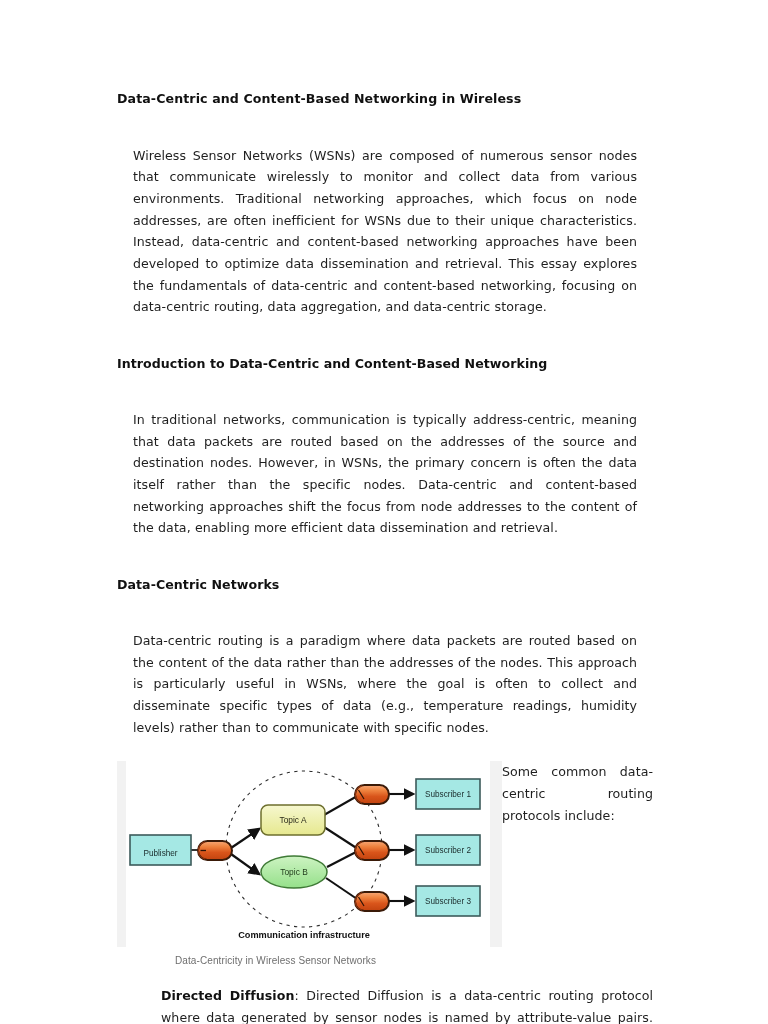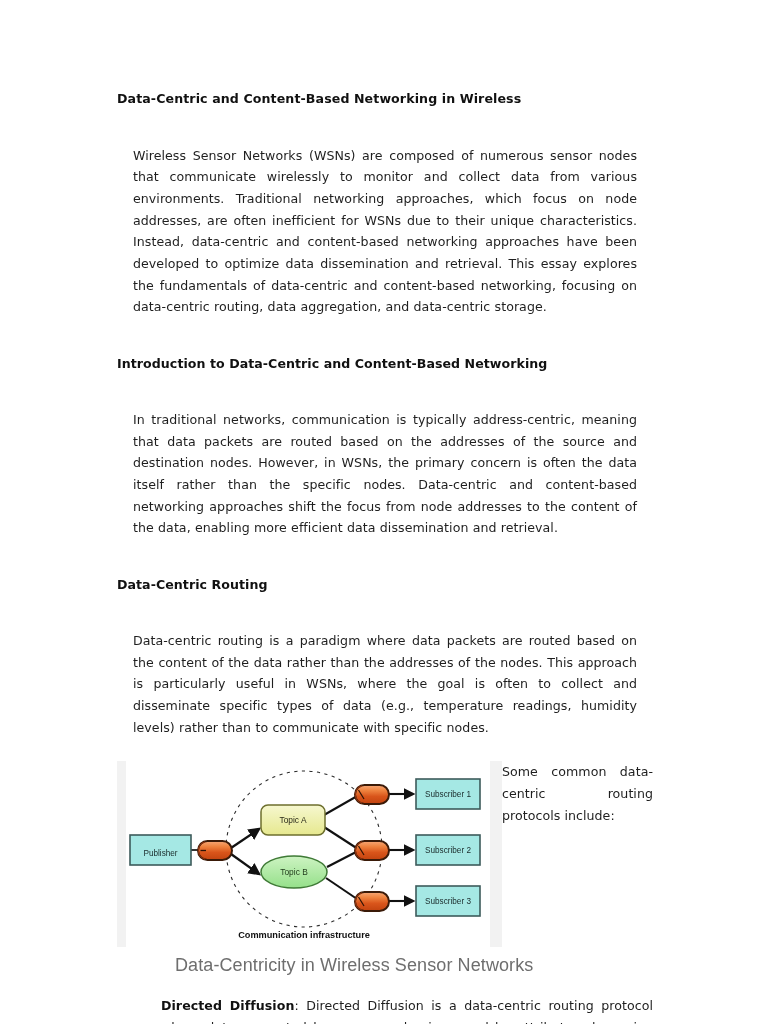--- a/index.html
+++ b/index.html
@@ -97,21 +97,21 @@
     right: 0; top: 0;
     width: 12px; height: 186px;
     background: #f2f2f2;
   }
   .diagram-svg {
     position: absolute;
     left: 0; top: 0;
   }
   .fig-caption {
     font-family: "Liberation Sans", sans-serif;
-    font-size: 18px;
+    font-size: 10px;
     color: #6e6e6e;
     margin: 8px 0 0 58px;
     letter-spacing: 0.1px;
     white-space: nowrap;
   }
   .after-figure {
     font-size: 12.6px;
     line-height: 1.72;
     color: #1f1f1f;
     text-align: justify;
@@ -149,21 +149,21 @@
     <div class="gap-head-before"></div>
 
     <h2 class="section-heading">Introduction to Data-Centric and Content-Based Networking</h2>
 
     <div class="gap-head-after"></div>
 
     <p class="body-text">In traditional networks, communication is typically address-centric, meaning that data packets are routed based on the addresses of the source and destination nodes. However, in WSNs, the primary concern is often the data itself rather than the specific nodes. Data-centric and content-based networking approaches shift the focus from node addresses to the content of the data, enabling more efficient data dissemination and retrieval.</p>
 
     <div class="gap-head-before"></div>
 
-    <h2 class="section-heading">Data-Centric Routing</h2>
+    <h2 class="section-heading">Data-Centric Networks</h2>
 
     <div class="gap-head-after"></div>
 
     <p class="body-text">Data-centric routing is a paradigm where data packets are routed based on the content of the data rather than the addresses of the nodes. This approach is particularly useful in WSNs, where the goal is often to collect and disseminate specific types of data (e.g., temperature readings, humidity levels) rather than to communicate with specific nodes.</p>
 
     <div class="figure-wrap clearfix">
       <div class="figure-float">
 
         <div class="diagram-box">
           <div class="edge-band-left"></div>

